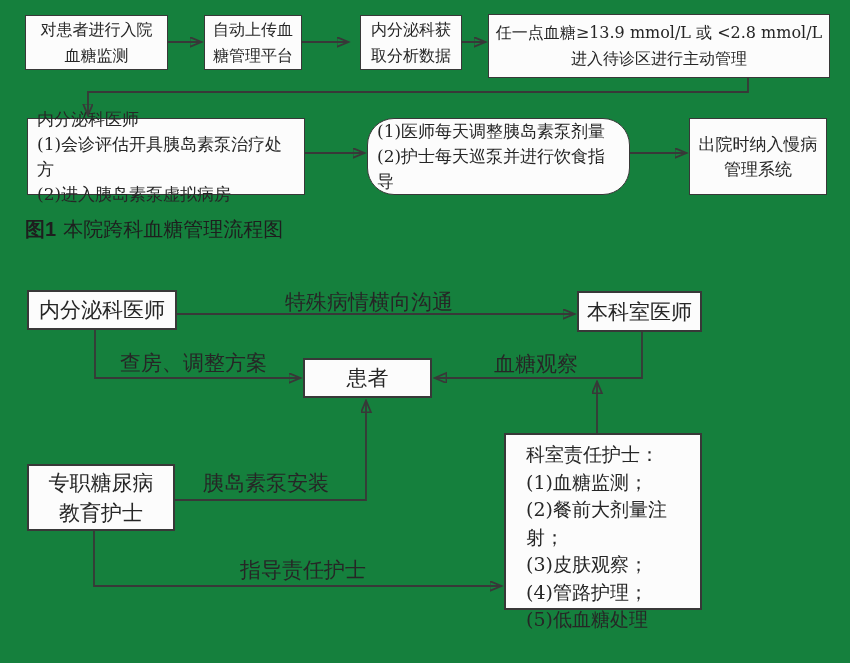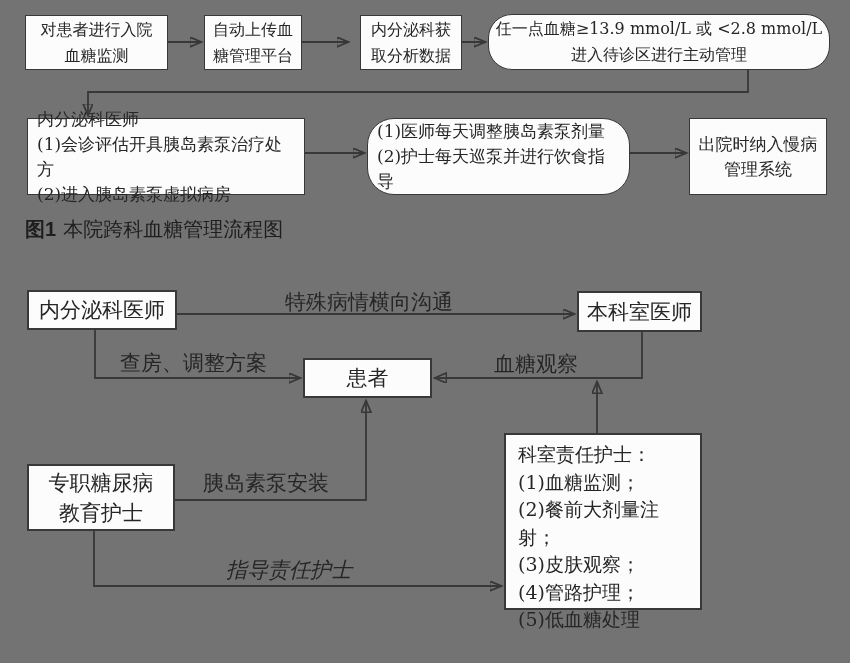--- a/index.html
+++ b/index.html
@@ -1,19 +1,19 @@
 <!DOCTYPE html>
 <html><head>
 <meta charset="utf-8">
 <style>
   html,body { margin:0; padding:0; }
   body { background:#e9e9e9; }
   #stage {
     position:relative; width:850px; height:663px;
-    background:#737373; overflow:hidden;
+    background:#15803d; overflow:hidden;
     font-family:"DejaVu Serif","Liberation Serif",serif;
     color:#262626;
   }
   #connectors { position:absolute; left:0; top:0; width:850px; height:663px; pointer-events:none; }
   #connectors path { fill:none; stroke:#383838; stroke-width:1.8px; }
   .box {
     position:absolute; box-sizing:border-box;
     border:1.8px solid #383838; background:#fcfcfc;
     display:flex; align-items:center; justify-content:center;
     text-align:center; white-space:pre-line;
@@ -23,21 +23,21 @@
   .f2 { font-size:21px; line-height:30px; border-width:2px; }
   .leftal { justify-content:flex-start; text-align:left; padding:0 9px; }
   .edge-label {
     position:absolute; font-size:21px; white-space:nowrap; color:#262626;
   }
   .caption {
     position:absolute; font-family:"Liberation Sans",sans-serif;
     font-size:20px; color:#1e1e1e; white-space:nowrap;
   }
   .caption .cap-label { font-weight:bold; margin-right:7px; }
-  .duty { font-size:19px; line-height:27.5px; align-items:flex-start; padding:6px 12px; }
+  .duty { font-size:19px; line-height:27.5px; align-items:flex-start; padding:6px 20px; }
 </style>
 </head>
 <body>
 
 <div id="stage">
 
   <svg id="connectors" viewBox="0 0 850 663" xmlns="http://www.w3.org/2000/svg">
     <defs>
       <marker id="ah" markerUnits="userSpaceOnUse" markerWidth="14" markerHeight="12" refX="11.5" refY="5" orient="auto">
         <path d="M0,0 L12,5 L0,10 z" fill="#2c2c2c" stroke="none"></path>
@@ -62,21 +62,21 @@
   <div>
     <div class="box f1" style="left:25px; top:15px; width:143px; height:55px;">对患者进行入院
 血糖监测</div>
 
     <div class="box f1" style="left:204px; top:15px; width:98px; height:55px;">自动上传血
 糖管理平台</div>
 
     <div class="box f1" style="left:360px; top:15px; width:102px; height:55px;">内分泌科获
 取分析数据</div>
 
-    <div class="box f1" style="left:488px; top:14px; width:342px; height:56px;border-radius:24px;">任一点血糖≥13.9 mmol/L 或 &lt;2.8 mmol/L
+    <div class="box f1" style="left:488px; top:14px; width:342px; height:64px;">任一点血糖≥13.9 mmol/L 或 &lt;2.8 mmol/L
 进入待诊区进行主动管理</div>
 
     <div class="box f1b leftal" style="left:27px; top:118px; width:278px; height:77px;">内分泌科医师
 (1)会诊评估开具胰岛素泵治疗处方
 (2)进入胰岛素泵虚拟病房</div>
 
     <div class="box f1b leftal" style="left:367px; top:118px; width:263px; height:77px;border-radius:27px;">(1)医师每天调整胰岛素泵剂量
 (2)护士每天巡泵并进行饮食指导</div>
 
     <div class="box f1b" style="left:689px; top:118px; width:138px; height:77px;">出院时纳入慢病
@@ -105,20 +105,20 @@
 (5)低血糖处理</div>
 
     <div class="edge-label" style="left:285px; top:288px;">特殊病情横向沟通</div>
 
     <div class="edge-label" style="left:120px; top:349px;">查房、调整方案</div>
 
     <div class="edge-label" style="left:494px; top:350px;">血糖观察</div>
 
     <div class="edge-label" style="left:203px; top:469px;">胰岛素泵安装</div>
 
-    <div class="edge-label" style="left:226px; top:556px;font-style:italic;">指导责任护士</div>
+    <div class="edge-label" style="left:240px; top:556px;">指导责任护士</div>
 
     <div class="caption" style="left:25px; top:664px;text-align:center;">
       <span class="cap-label">图2</span><span>虚拟科室诊疗路径</span>
     </div>
   </div>
 
 </div>
 
 </body></html>

